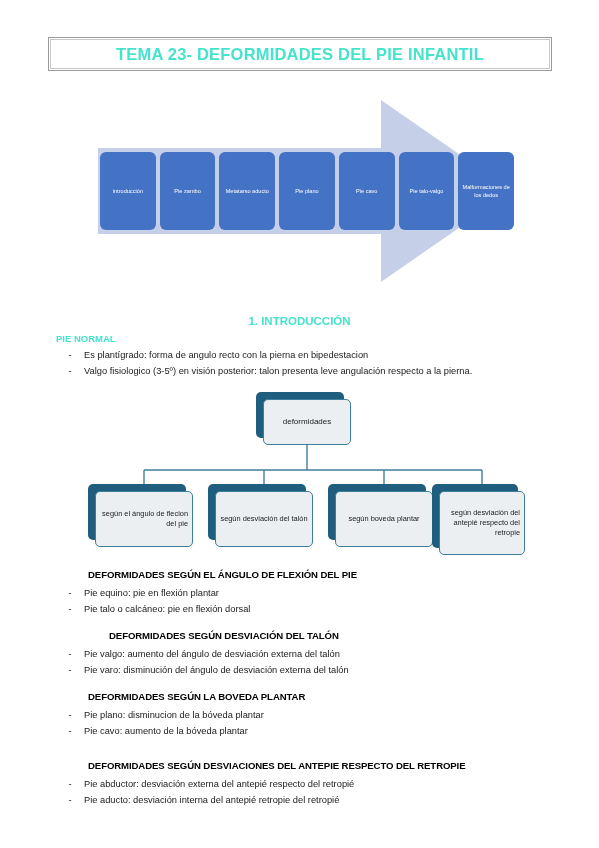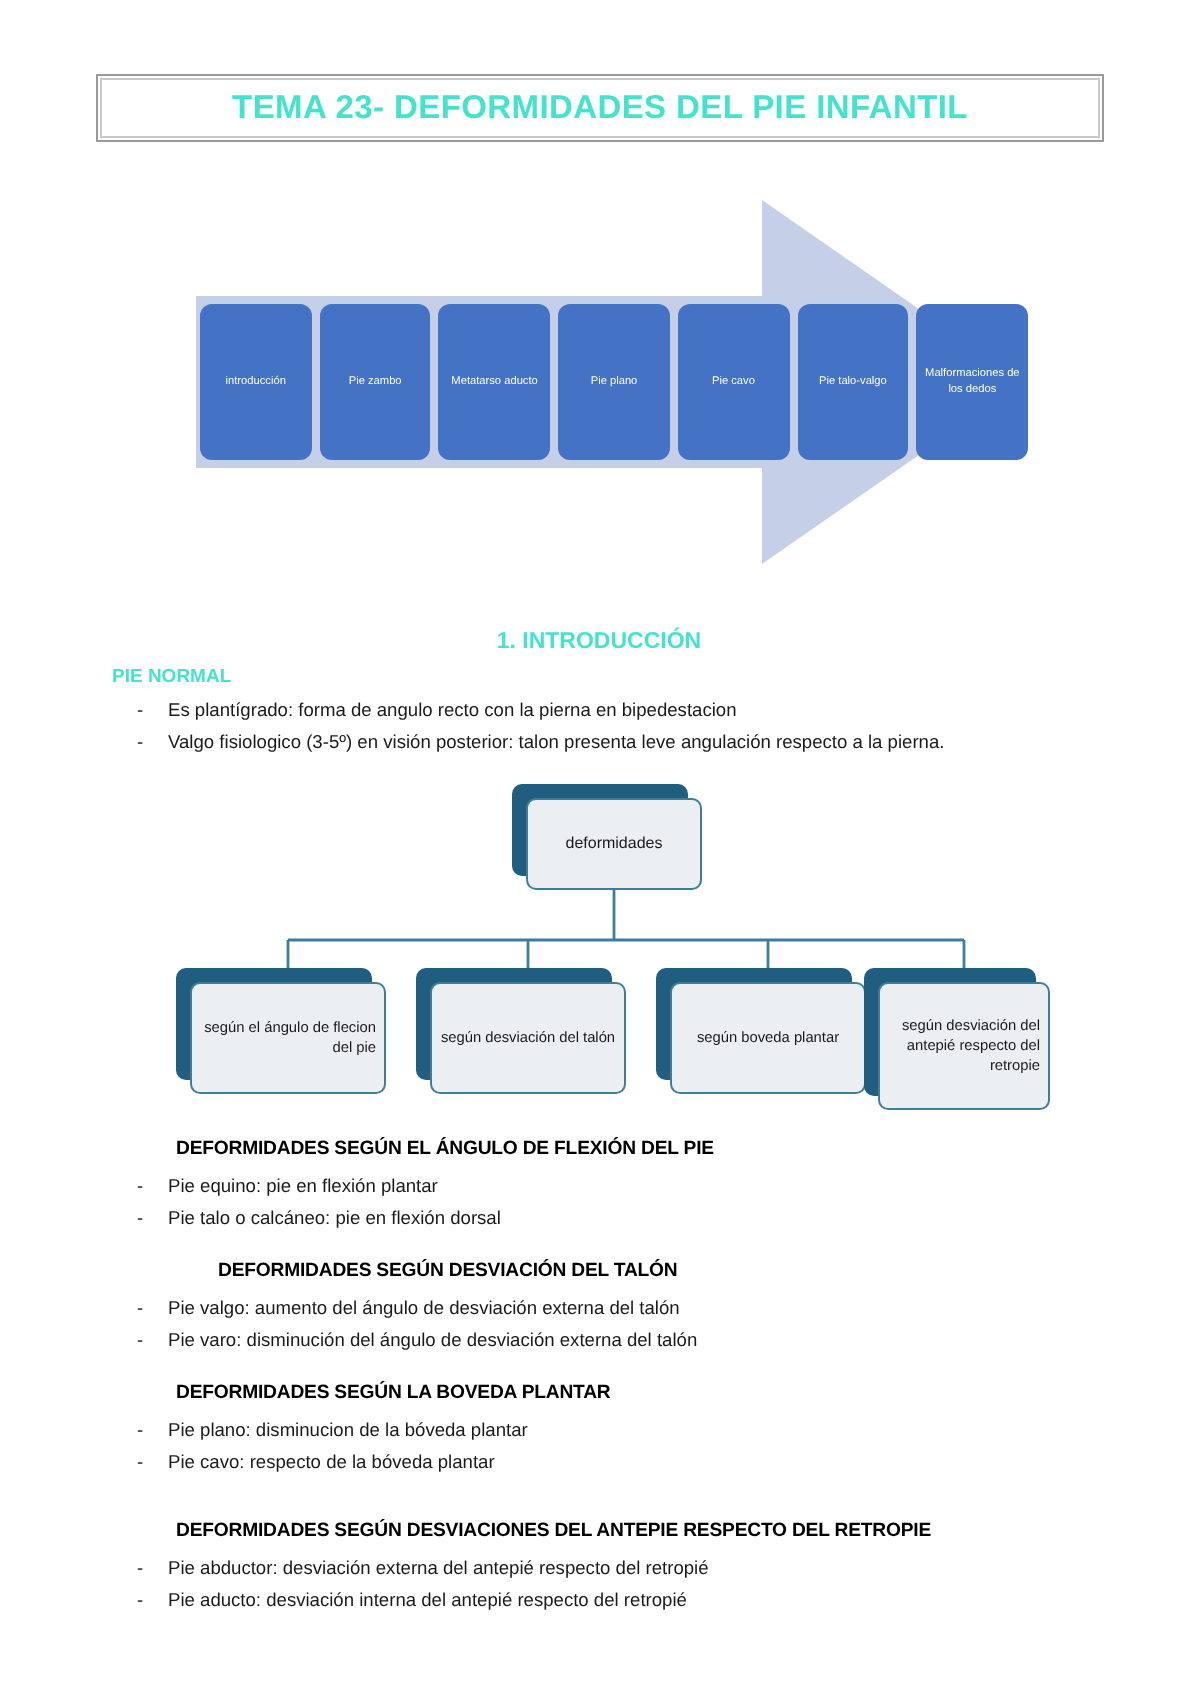--- a/index.html
+++ b/index.html
@@ -312,27 +312,27 @@
 </div>
 
 <div class="blk-heading" style="top:691px;">DEFORMIDADES SEGÚN LA BOVEDA PLANTAR</div>
 <div class="bullet-list" style="top:707px;">
   <div class="bullet-row">
     <span class="bullet-dash">-</span>
     <span class="bullet-text">Pie plano: disminucion de la bóveda plantar</span>
   </div>
   <div class="bullet-row">
     <span class="bullet-dash">-</span>
-    <span class="bullet-text">Pie cavo: respecto de la bóveda plantar</span>
+    <span class="bullet-text">Pie cavo: aumento de la bóveda plantar</span>
   </div>
 </div>
 
 <div class="blk-heading" style="top:760px;">DEFORMIDADES SEGÚN DESVIACIONES DEL ANTEPIE RESPECTO DEL RETROPIE</div>
 <div class="bullet-list" style="top:776px;">
   <div class="bullet-row">
     <span class="bullet-dash">-</span>
     <span class="bullet-text">Pie abductor: desviación externa del antepié respecto del retropié</span>
   </div>
   <div class="bullet-row">
     <span class="bullet-dash">-</span>
-    <span class="bullet-text">Pie aducto: desviación interna del antepié respecto del retropié</span>
+    <span class="bullet-text">Pie aducto: desviación interna del antepié retropie del retropié</span>
   </div>
 </div>
 
 </body></html>

